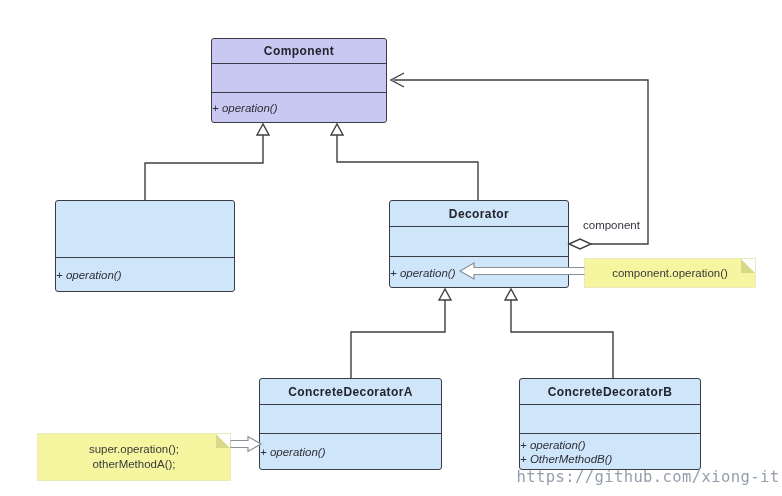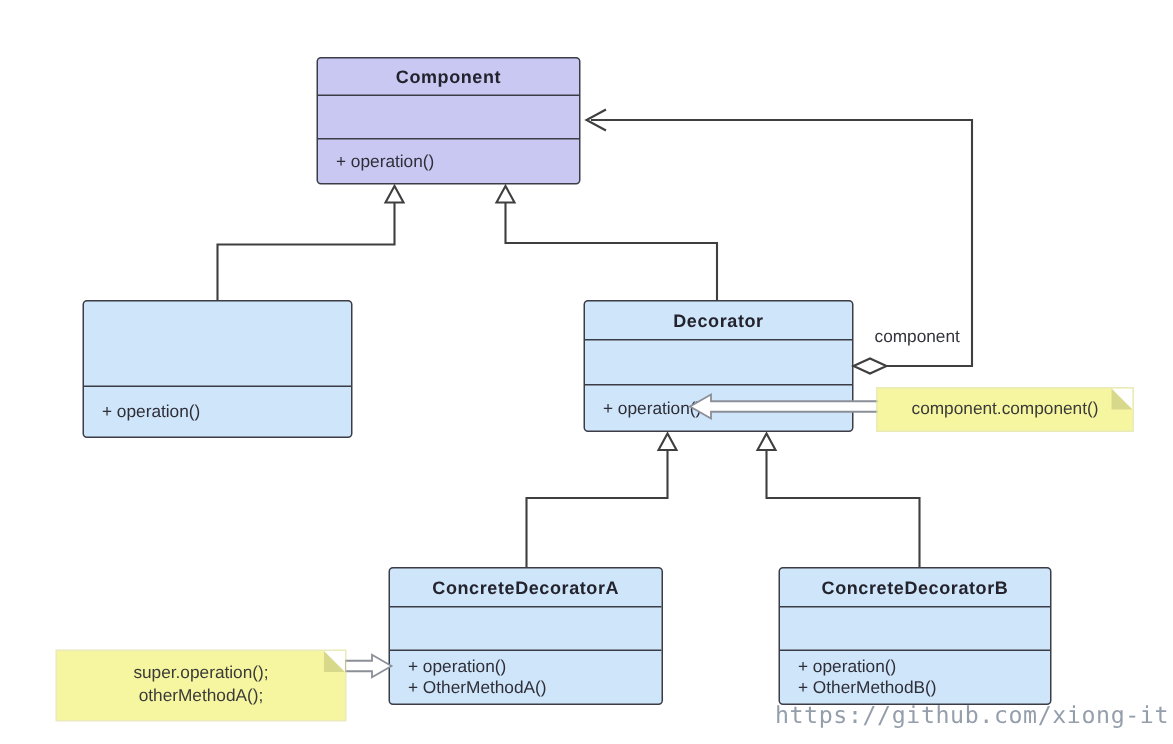--- a/index.html
+++ b/index.html
@@ -40,24 +40,25 @@
     align-items: center;
     justify-content: center;
   }
   .box-attrs {
     border-bottom: 1.4px solid #3c3c46;
     flex: 1 1 auto;
   }
   .box-methods {
     font-size: 11.5px;
     color: #2e2e38;
-    padding: 3px 0 2px 12px;
+    padding: 3px 0 2px 0;
     display: flex;
     flex-direction: column;
     justify-content: center;
+    font-style: italic;
   }
   .method-line { line-height: 14px; white-space: nowrap; }
   .note {
     position: absolute;
     background: #f6f6a0;
     z-index: 4;
     display: flex;
     flex-direction: column;
     align-items: center;
     justify-content: center;
@@ -182,37 +183,36 @@
     <div class="box-methods">
       <span class="method-line">+ operation()</span>
     </div>
   </div>
 
   <div id="box-concretedecoratora" class="class-box concrete">
     <div class="box-title">ConcreteDecoratorA</div>
     <div class="box-attrs"></div>
     <div class="box-methods">
       <span class="method-line">+ operation()</span>
-      <span class="method-line">+ OtherMethodA()</span>
     </div>
   </div>
 
   <div id="box-concretedecoratorb" class="class-box concrete">
     <div class="box-title">ConcreteDecoratorB</div>
     <div class="box-attrs"></div>
     <div class="box-methods">
       <span class="method-line">+ operation()</span>
       <span class="method-line">+ OtherMethodB()</span>
     </div>
   </div>
 
   <div id="label-component-role" class="edge-label">component</div>
 
   <div id="note-decorator" class="note">
-    <span class="note-line">component.component()</span>
+    <span class="note-line">component.operation()</span>
   </div>
 
   <div id="note-cda" class="note">
     <span class="note-line">super.operation();</span>
     <span class="note-line">otherMethodA();</span>
   </div>
 
   <div class="watermark">https://github.com/xiong-it</div>
 
 </div>

